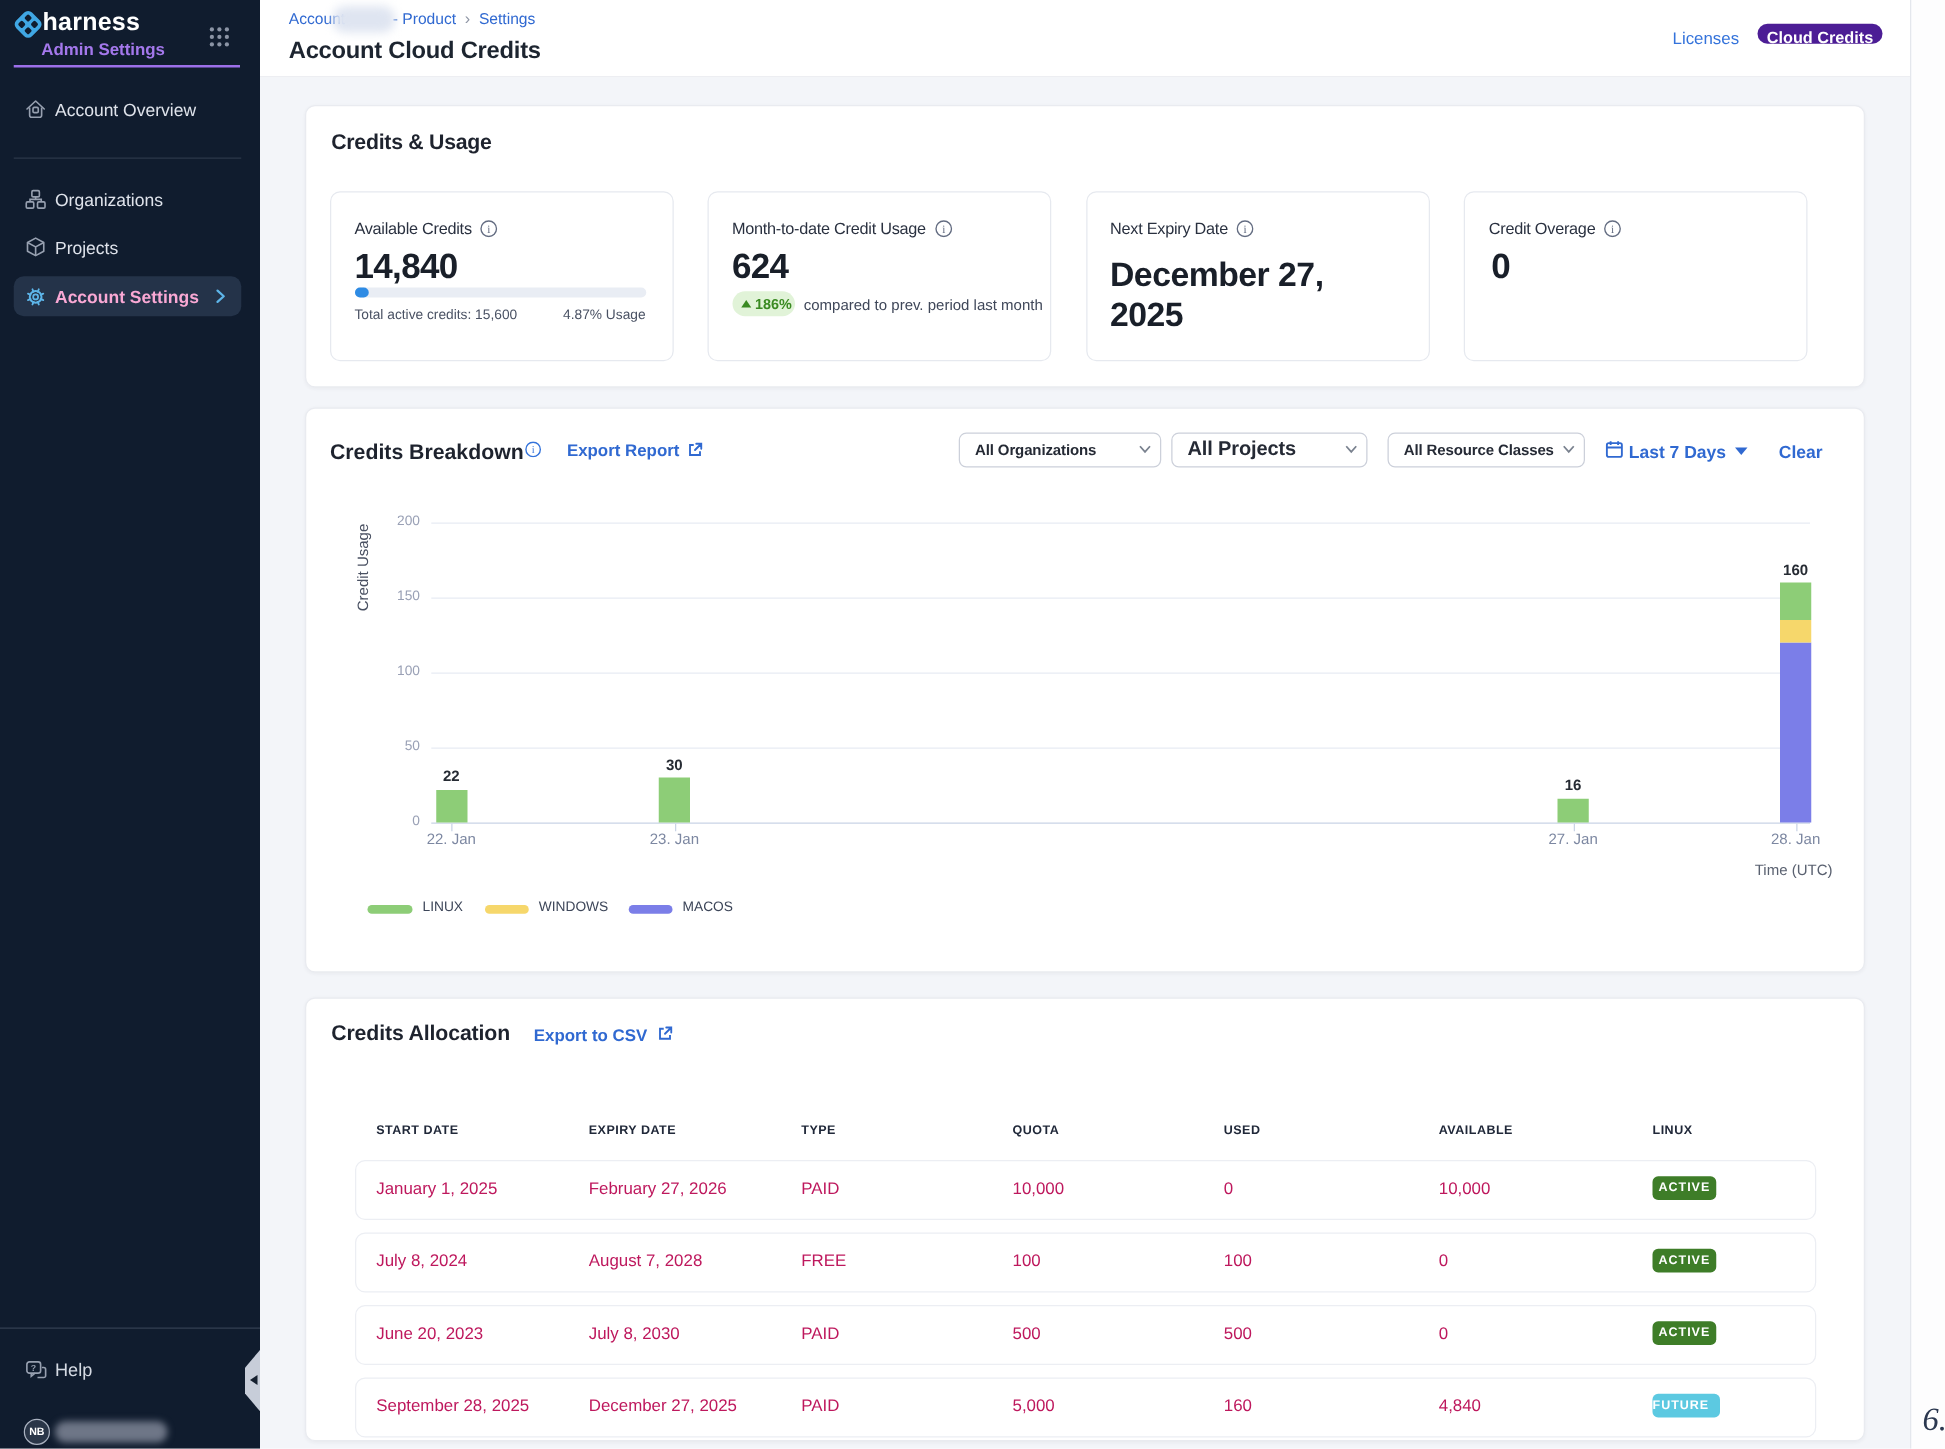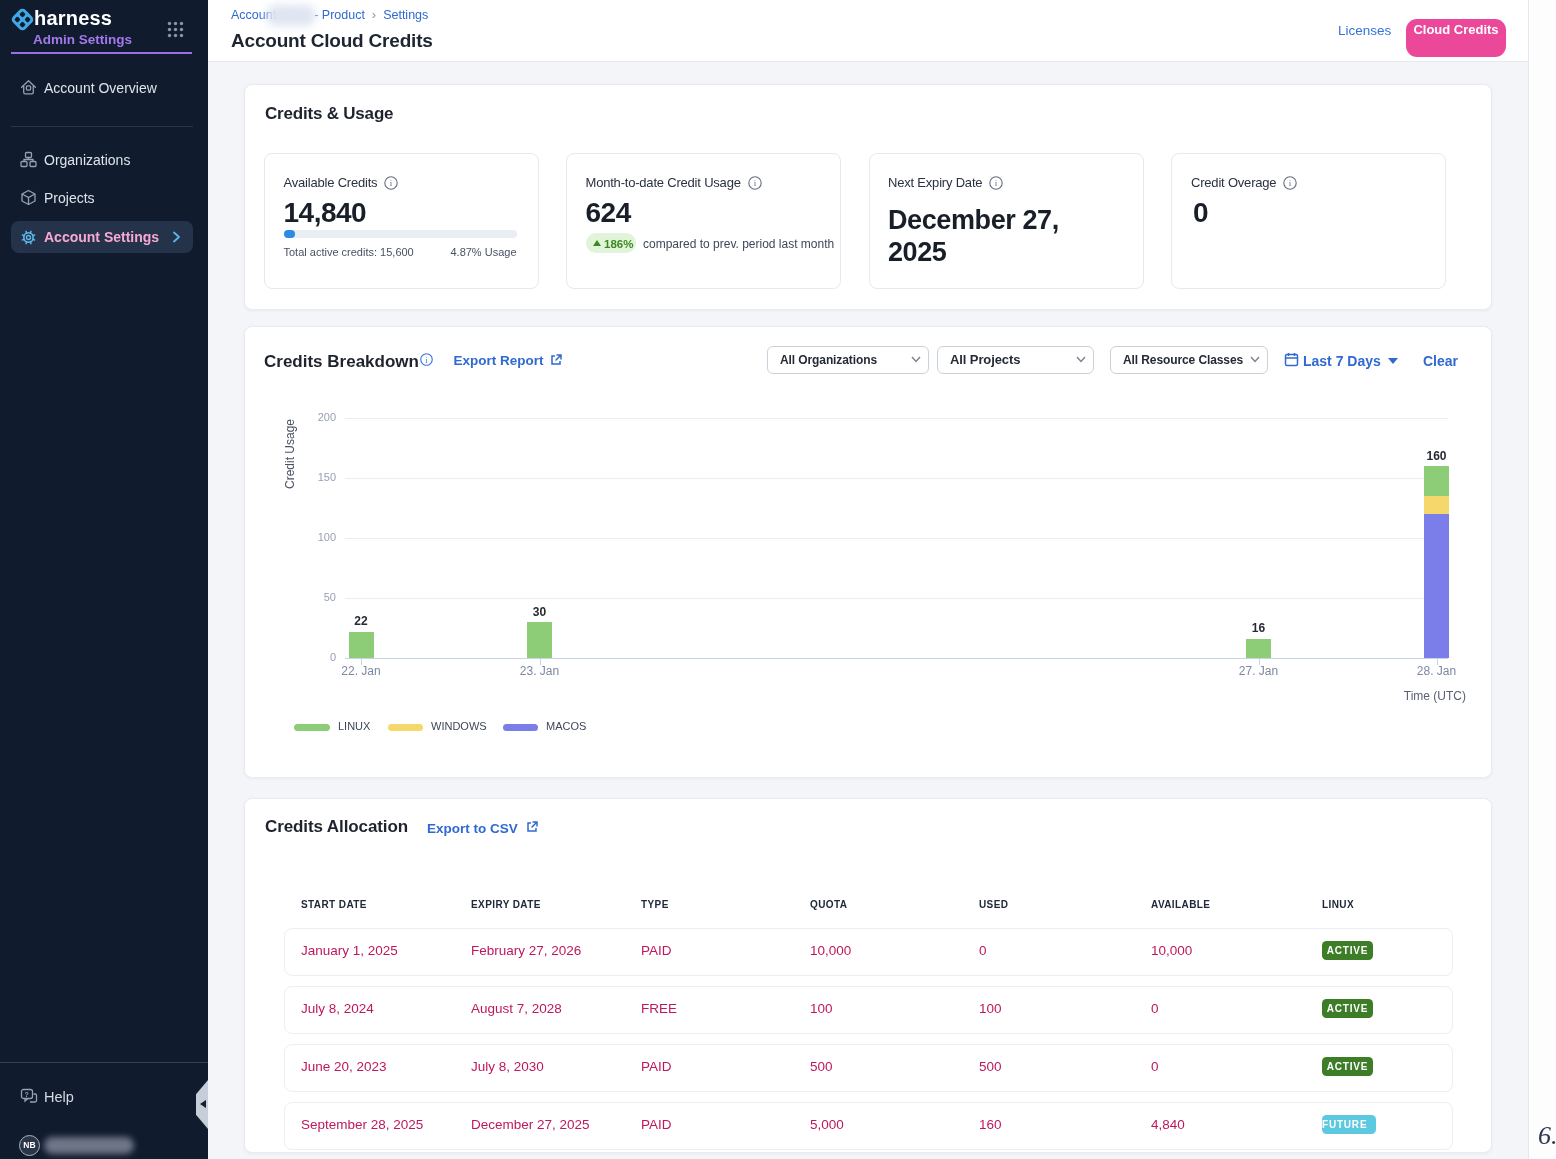--- a/index.html
+++ b/index.html
@@ -105,21 +105,21 @@
 </div>
 
 <div class="abs" style="left:196px;top:1080px;width:12px;height:49px;background:#c7cdd9;clip-path:polygon(100% 0, 100% 100%, 0 71%, 0 29%);"></div>
 <div class="abs" style="left:199.5px;top:1100px;width:0;height:0;border-top:4px solid transparent;border-bottom:4px solid transparent;border-right:6px solid #15202f;"></div>
 
 <div class="abs" style="left:208px;top:0;width:1348px;height:62px;background:#fff;border-bottom:1px solid #e7e9ee;"></div>
 <div class="abs" style="left:231px;top:6.5px;font-size:12.5px;color:#3069d1;font-weight:400;">Account<span style="display:inline-block;width:38px;"></span>- Product &nbsp;<span style="color:#8f96a5;font-size:13px;">›</span>&nbsp; Settings</div>
 <div class="ghost" style="left:266px;top:5px;width:50px;height:21px;background:#dfe5f1;filter:blur(4px);"></div>
 <div class="abs" style="left:231px;top:30px;font-size:19px;font-weight:700;color:#1d2530;letter-spacing:-0.2px;">Account Cloud Credits</div>
 <div class="abs" style="left:1338px;top:22.5px;font-size:13.5px;color:#3473db;font-weight:500;">Licenses</div>
-<div class="abs" style="left:1406px;top:19px;width:100px;height:38px;background:#ec4899;border-radius:11px;color:#fff;font-size:13px;font-weight:700;text-align:center;line-height:22px;">Cloud Credits</div>
+<div class="abs" style="left:1406px;top:19px;width:100px;height:16px;background:#4c1d95;border-radius:11px;color:#fff;font-size:13px;font-weight:700;text-align:center;line-height:22px;">Cloud Credits</div>
 
 <div class="abs" style="left:208px;top:62px;width:1320px;height:1097px;background:#f3f5f9;"></div>
 
 <div class="abs" style="left:1528px;top:0;width:28px;height:1159px;background:#fdfdfe;border-left:1px solid #e4e7ed;"></div>
 <div class="abs" style="left:1538px;top:1121px;font-family:'Liberation Serif',serif;font-style:italic;font-size:26px;color:#2b3850;">6.</div>
 
 <div class="card" style="left:244px;top:84px;width:1248px;height:226px;"></div>
 <div class="abs" style="left:265px;top:104px;font-size:17px;font-weight:700;color:#1e232e;letter-spacing:-0.2px;">Credits &amp; Usage</div>
 
 <div class="icard" style="left:263.5px;top:153px;width:275px;height:136px;"></div>
@@ -172,21 +172,21 @@
 <div class="abs link" style="left:453.5px;top:353px;font-size:13.5px;">Export Report</div>
 <svg class="abs" style="left:549px;top:353px;" width="14" height="14" viewBox="0 0 14 14" fill="none" stroke="#3069d1" stroke-width="1.5">
     <path d="M6 3 H3 V11 H11 V8"></path>
     <path d="M8 2 H12 V6 M12 2 L7 7" stroke-linecap="round"></path>
   </svg>
 
 <div class="abs" style="left:767px;top:346px;width:162px;height:28px;background:#fff;border:1px solid #ccd0da;border-radius:6px;font-size:12px;font-weight:600;color:#252a35;letter-spacing:-0.1px;line-height:26px;padding-left:12px;">All Organizations</div>
 <svg class="abs" style="left:911px;top:356px;" width="10" height="7" viewBox="0 0 10 7" fill="none" stroke="#7a828f" stroke-width="1.4">
     <path d="M1 1 L5 5.5 L9 1"></path>
   </svg>
-<div class="abs" style="left:937px;top:346px;width:157px;height:28px;background:#fff;border:1px solid #ccd0da;border-radius:6px;font-size:13px;font-weight:600;color:#252a35;letter-spacing:-0.1px;line-height:26px;padding-left:12px;">All Projects</div>
+<div class="abs" style="left:937px;top:346px;width:157px;height:28px;background:#fff;border:1px solid #ccd0da;border-radius:6px;font-size:16px;font-weight:600;color:#252a35;letter-spacing:-0.1px;line-height:26px;padding-left:12px;">All Projects</div>
 <svg class="abs" style="left:1076px;top:356px;" width="10" height="7" viewBox="0 0 10 7" fill="none" stroke="#7a828f" stroke-width="1.4">
     <path d="M1 1 L5 5.5 L9 1"></path>
   </svg>
 <div class="abs" style="left:1110px;top:346px;width:158px;height:28px;background:#fff;border:1px solid #ccd0da;border-radius:6px;font-size:12px;font-weight:600;color:#252a35;letter-spacing:-0.1px;line-height:26px;padding-left:12px;">All Resource Classes</div>
 <svg class="abs" style="left:1250px;top:356px;" width="10" height="7" viewBox="0 0 10 7" fill="none" stroke="#7a828f" stroke-width="1.4">
     <path d="M1 1 L5 5.5 L9 1"></path>
   </svg>
 
 <svg class="abs" style="left:1284px;top:352px;" width="15" height="15" viewBox="0 0 15 15" fill="none" stroke="#3069d1" stroke-width="1.5">
     <rect x="1.5" y="2.5" width="12" height="11" rx="1.5"></rect>

